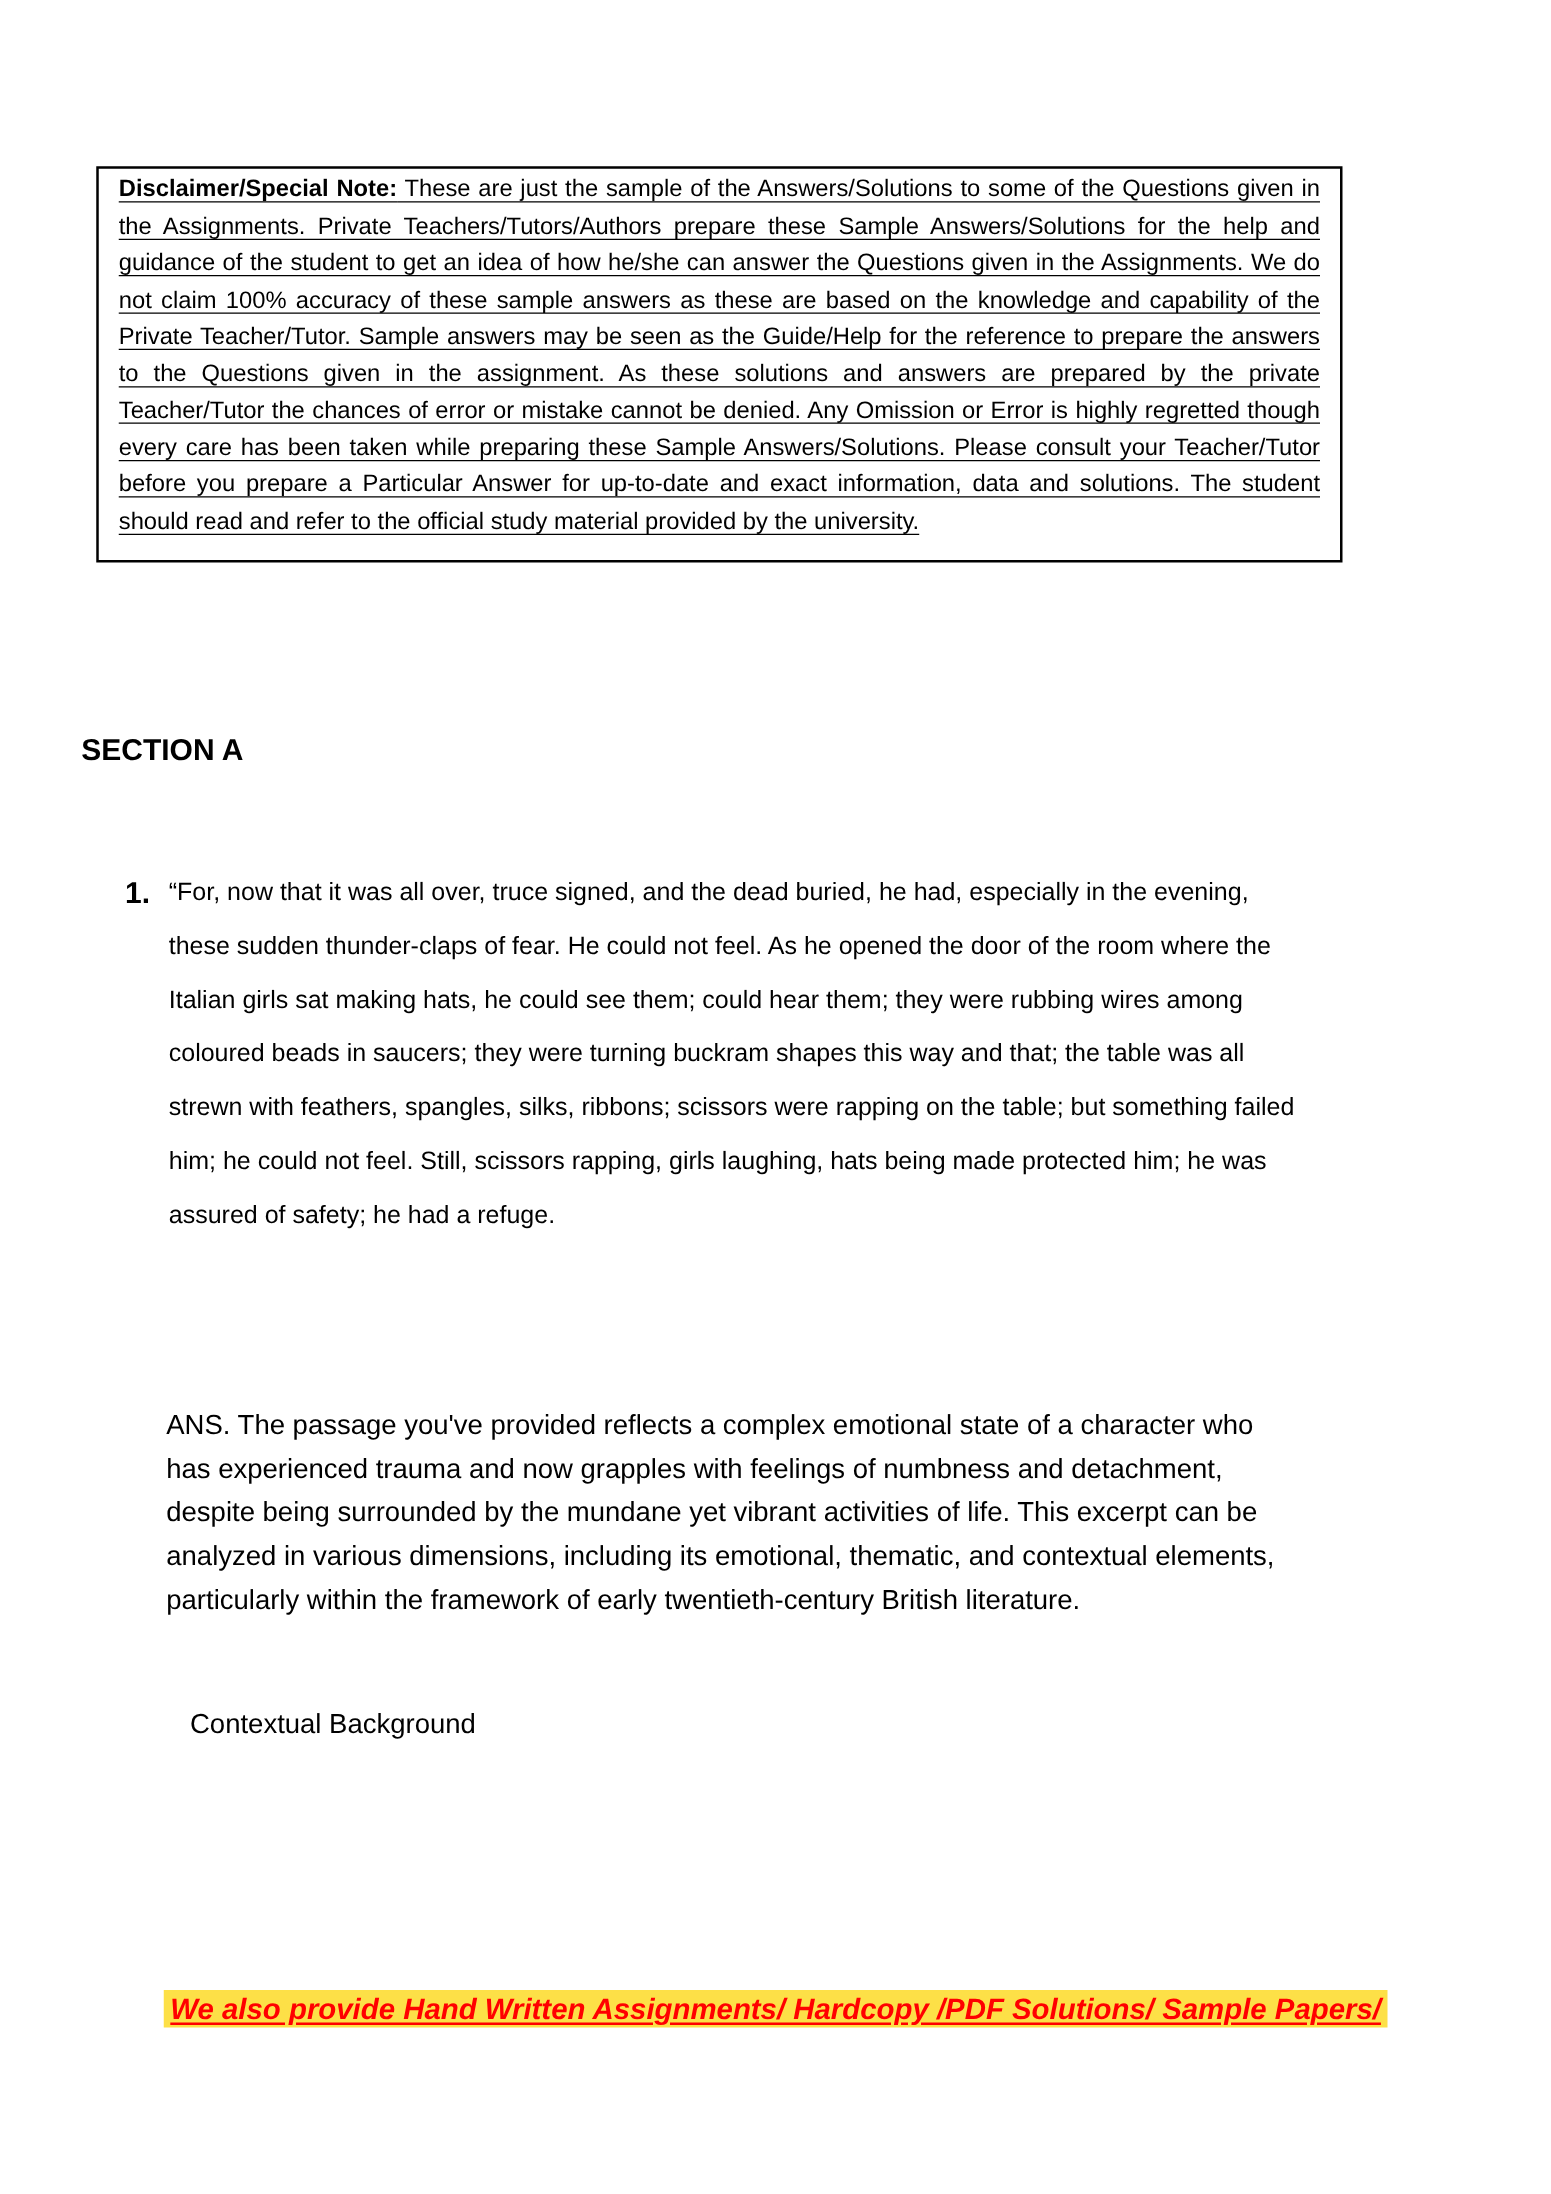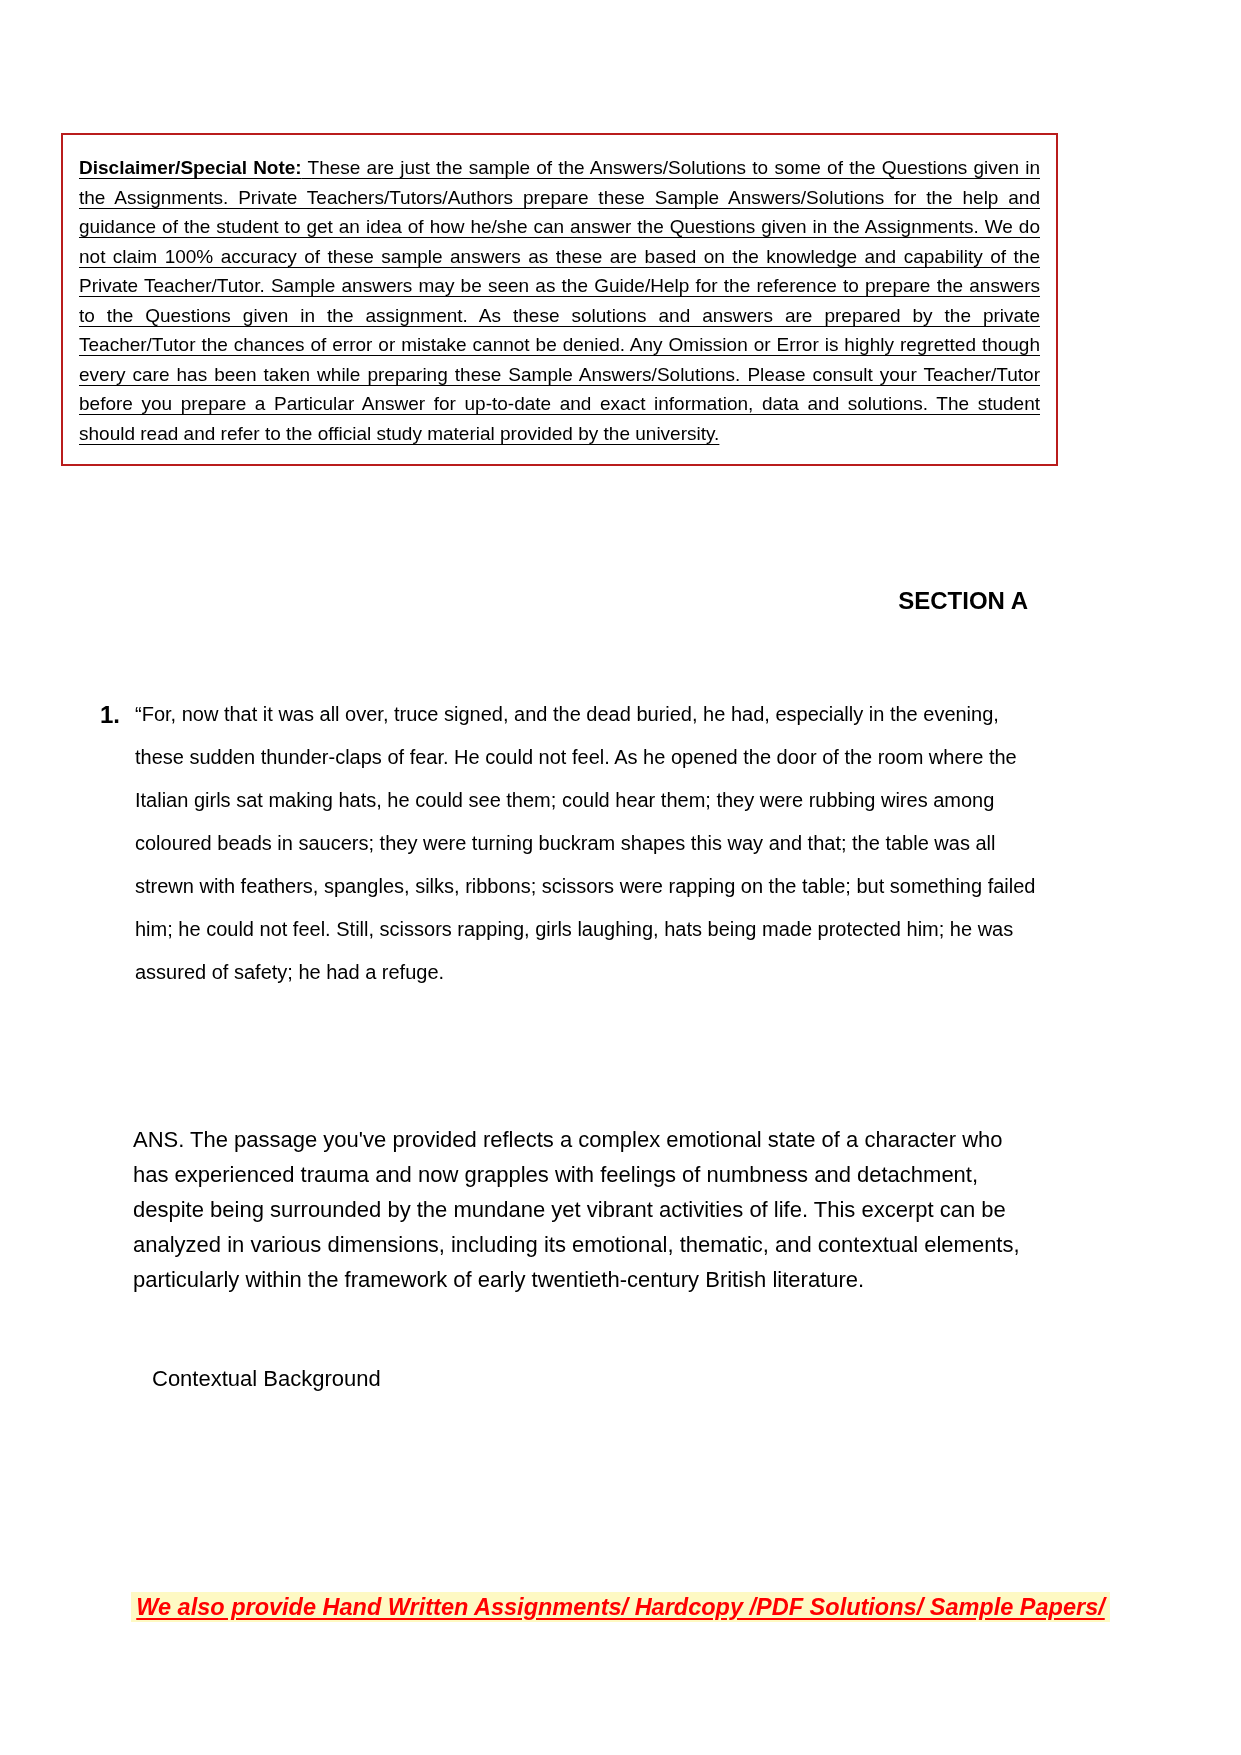--- a/index.html
+++ b/index.html
@@ -16,25 +16,25 @@
   }
   .page {
     position: absolute;
     inset: 0;
     overflow: hidden;
   }
 
   
   .disclaimer-box {
     position: absolute;
-    left: 61px;
+    left: 77px;
     top: 133px;
     width: 961px;
-    border: 2px solid #b91c1c;
-    padding: 18px 16px 16px 16px;
+    border: 2px solid #000000;
+    padding: 2px 16px 16px 16px;
     box-sizing: content-box;
   }
   .disclaimer-text {
     font-size: 19px;
     line-height: 29.5px;
     text-align: justify;
     text-decoration: underline;
     text-underline-offset: 4px;
     margin: 0;
   }
@@ -48,21 +48,21 @@
     left: 65px;
     top: 531px;
     font-size: 24px;
     font-weight: bold;
   }
   .section-heading {
     position: absolute;
     left: 65px;
     top: 587px;
     width: 963px;
-    text-align: right;
+    text-align: left;
     font-size: 24px;
     font-weight: bold;
   }
   .question-heading {
     position: absolute;
     left: 65px;
     top: 643px;
     font-size: 24px;
     font-weight: bold;
   }
@@ -118,21 +118,21 @@
     left: 0;
     right: 0;
     top: 1587px;
     text-align: center;
     font-size: 23.5px;
     font-weight: bold;
     font-style: italic;
     line-height: 41px;
   }
   .footer-promo .hl {
-    background: #fef9c3;
+    background: #fde047;
     color: #ff0000;
     text-decoration: underline;
     text-underline-offset: 3px;
     padding: 2px 5px;
   }
 </style>
 </head>
 <body>
 
 <div class="page">

